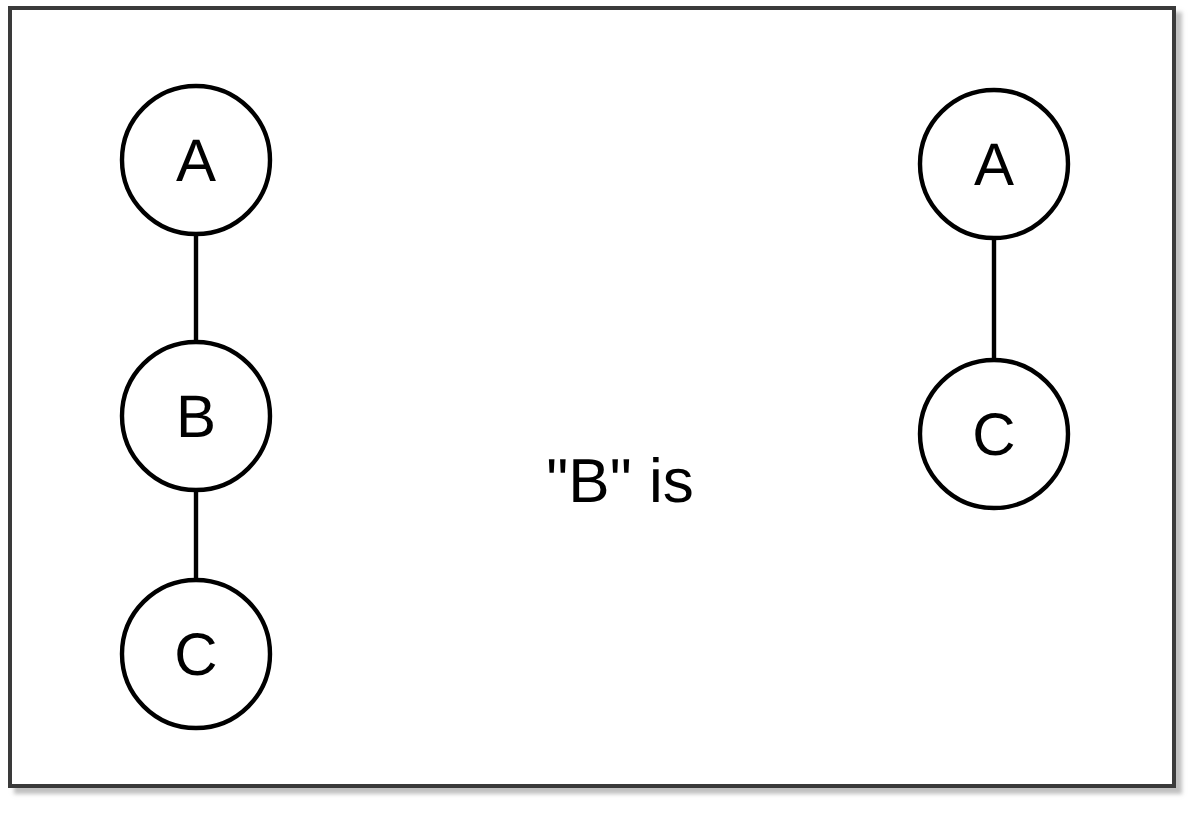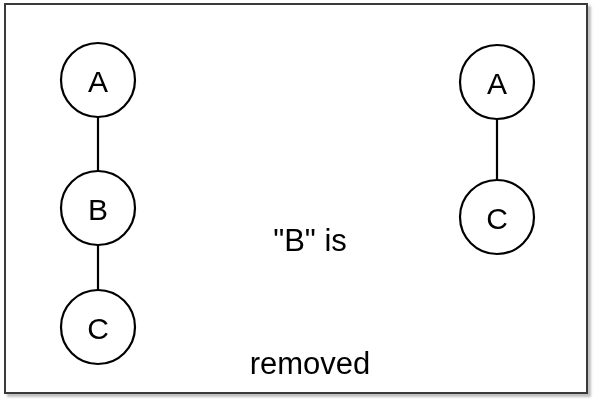--- a/index.html
+++ b/index.html
@@ -103,17 +103,16 @@
       <circle class="node-circle" cx="497" cy="82" r="37"></circle>
       <text class="node-label" x="497" y="83">A</text>
 
       <circle class="node-circle" cx="497" cy="217" r="37"></circle>
       <text class="node-label" x="497" y="218">C</text>
     </g>
   </svg>
 
   <div class="caption">
     <span class="caption-line">"B" is</span>
-    <span class="caption-line">removed</span>
     
   </div>
 
 </div>
 
 </body></html>

